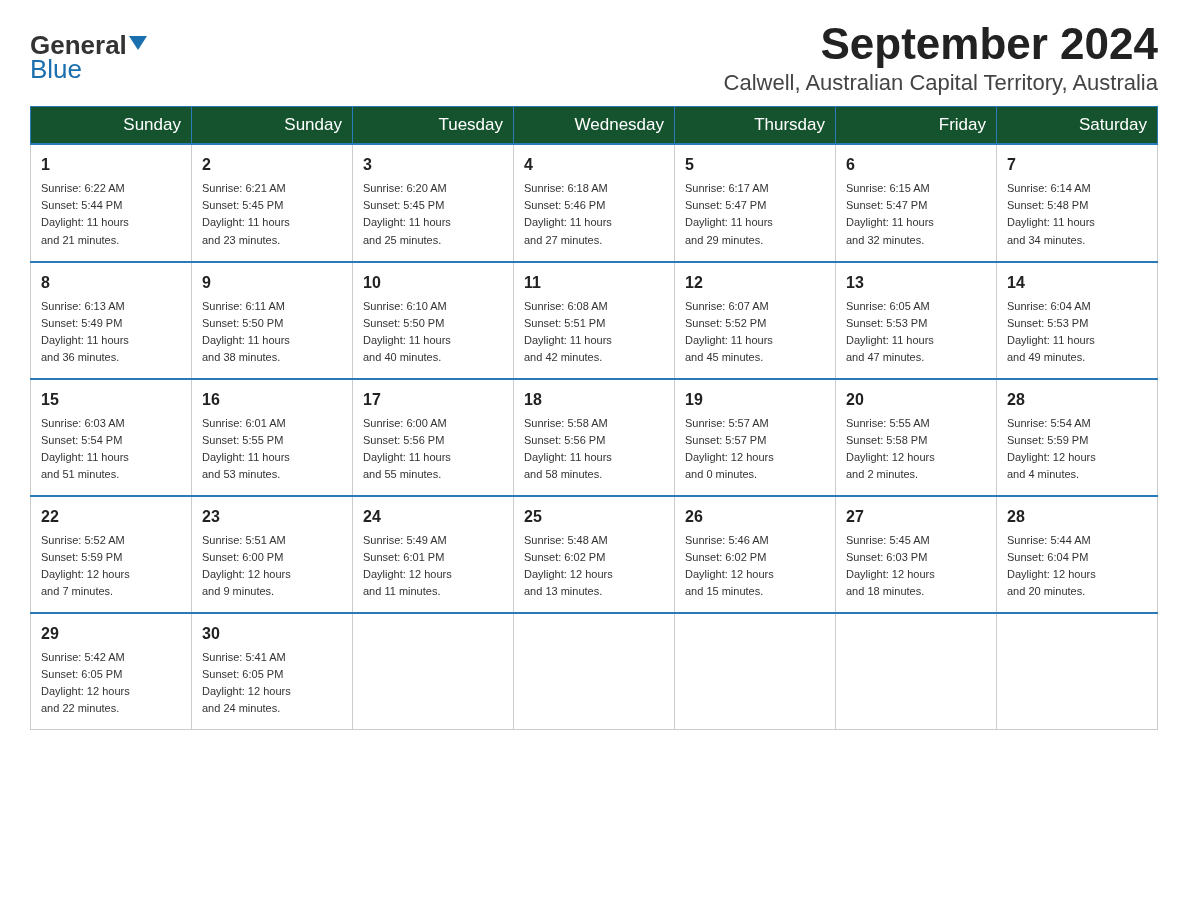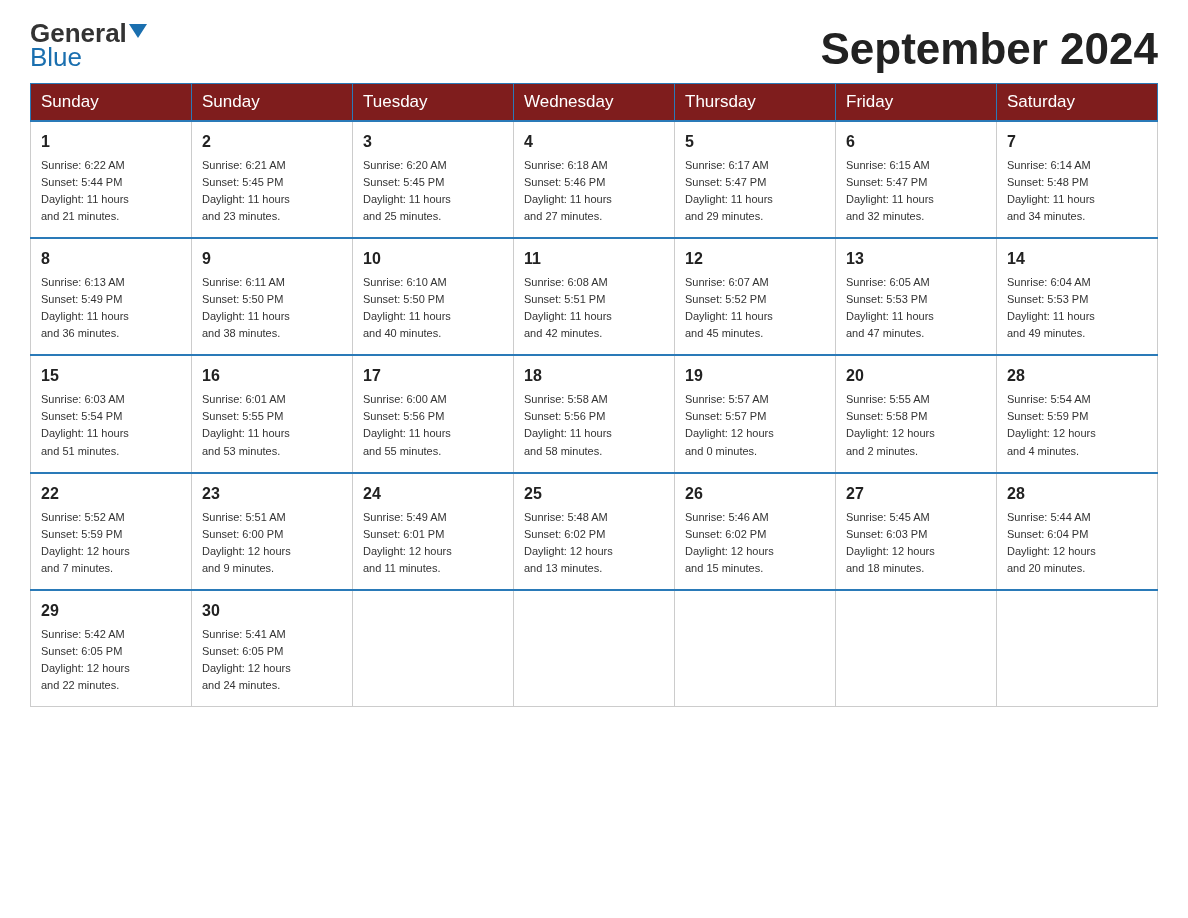--- a/index.html
+++ b/index.html
@@ -7,21 +7,21 @@
       font-family: Arial, sans-serif;
       background: #fff;
       color: #222;
       width: 1188px;
       min-height: 918px;
       padding: 20px 30px 30px 30px;
     }
     .header-area {
       display: flex;
       justify-content: space-between;
-      align-items: flex-end;
+      align-items: center;
       margin-bottom: 10px;
     }
     .logo-area {
       display: flex;
       flex-direction: column;
       align-items: flex-start;
     }
     .logo-text {
       font-size: 26px;
       font-weight: bold;
@@ -59,26 +59,26 @@
       font-size: 22px;
       color: #444;
       margin-top: 2px;
     }
     .calendar {
       width: 100%;
       border-collapse: collapse;
       margin-top: 8px;
     }
     .calendar th {
-      background-color: #7f1d1d;
+      background-color: #14532d;
       color: #fff;
       font-size: 17px;
       font-weight: normal;
       padding: 8px 10px;
-      text-align: left;
+      text-align: right;
       border: 1px solid #2a7ab8;
     }
     .calendar td {
       vertical-align: top;
       padding: 8px 10px 12px 10px;
       border: 1px solid #ccc;
       border-top: 2px solid #2a7ab8;
       font-size: 13px;
       line-height: 1.5;
       width: calc(100% / 7);
@@ -109,20 +109,21 @@
 
 <div class="header-area">
   <div class="logo-area">
     <div class="logo-text">
       General<span class="logo-triangle"></span>
     </div>
     <div class="logo-blue-line">Blue</div>
   </div>
   <div class="title-area">
     <div class="main-title">September 2024</div>
+    <div class="subtitle">Calwell, Australian Capital Territory, Australia</div>
   </div>
 </div>
 
 <table class="calendar">
   <thead>
     <tr>
       <th>Sunday</th>
       <th>Sunday</th>
       <th>Tuesday</th>
       <th>Wednesday</th>

